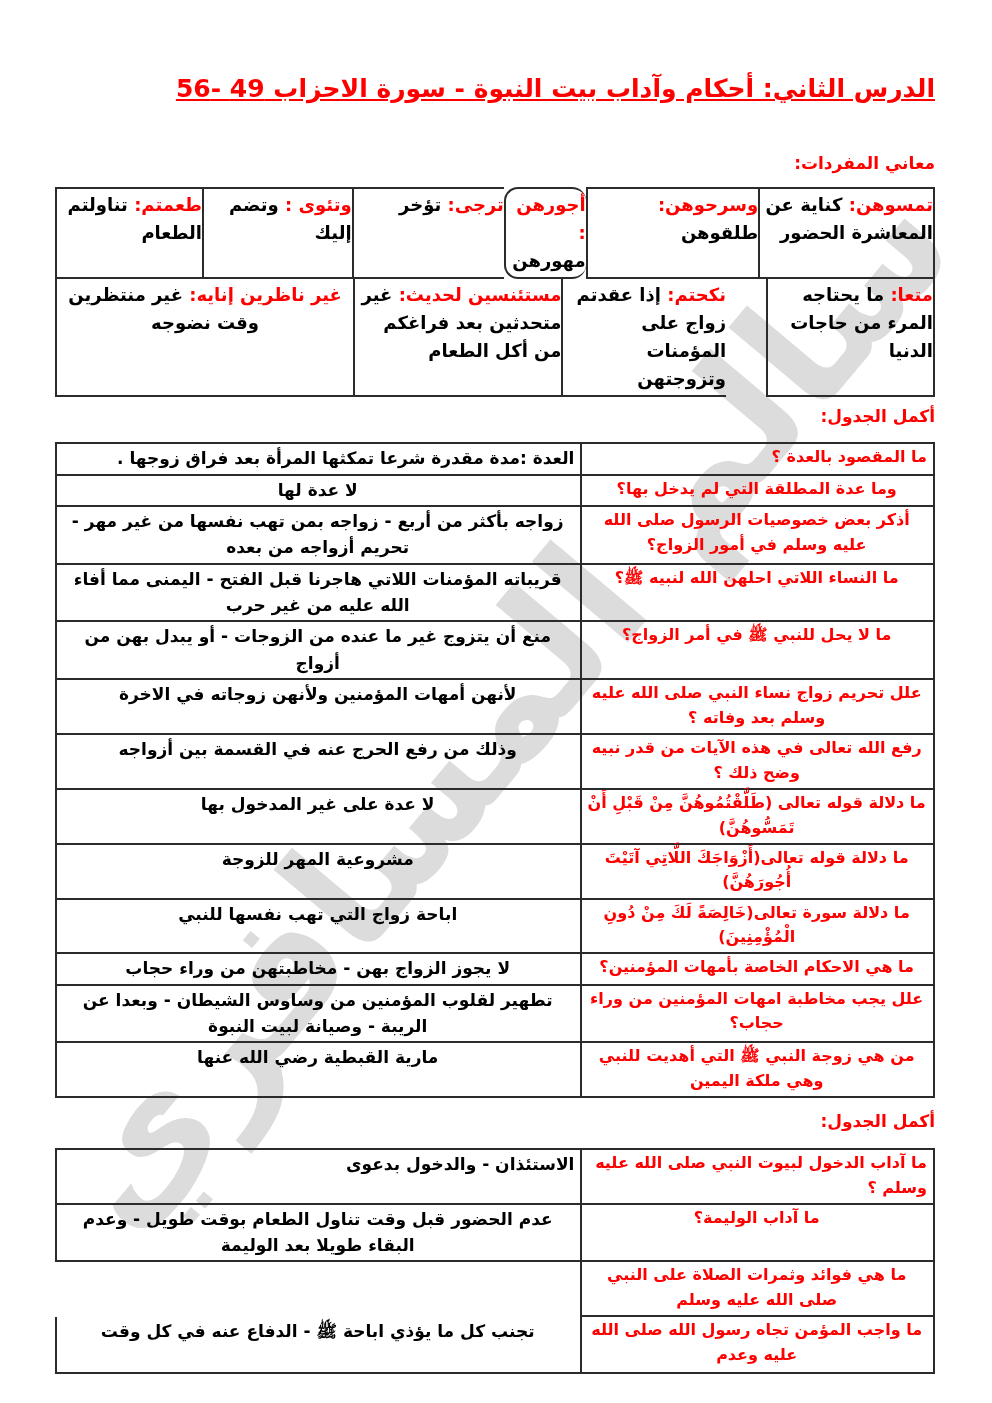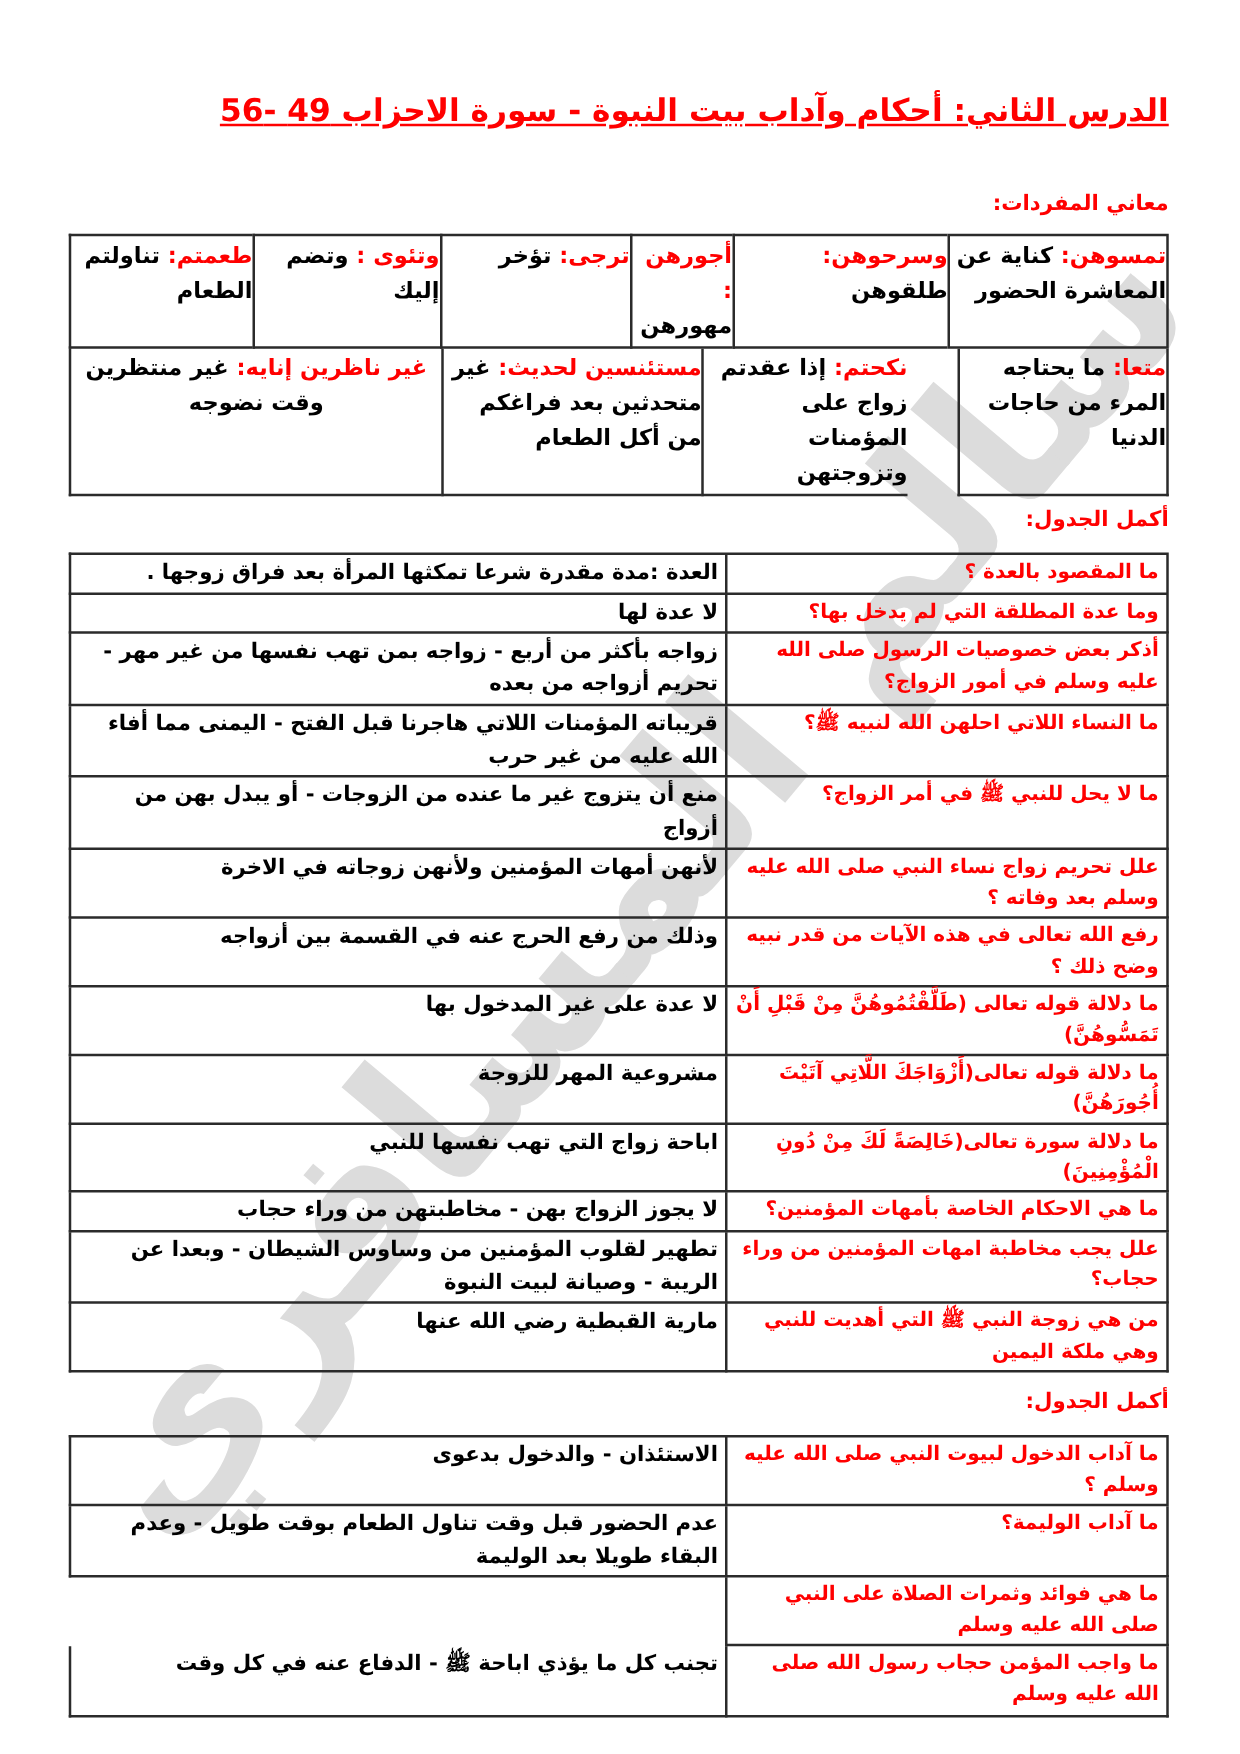--- a/index.html
+++ b/index.html
@@ -53,21 +53,21 @@
   .qa-row{display:flex;}
   .qa-cell{
     box-sizing:border-box;
     border:2px solid #2b2b2b;
     padding:1px 6px 2px 4px;
     line-height:1.55;
     background:transparent;
   }
   .qa-q{width:40.3%;color:#ff0000;font-size:16px;}
   .qa-a{width:59.7%;color:#000;font-size:17px;border-right:none;}
-  .qa-row + .qa-row .qa-cell{border-top:none;}
+  .qa-row + .qa-row .qa-cell{border-top:none;text-align:center;}
 </style>
 </head>
 <body>
 
 <div class="watermark">سالم المسافري</div>
 
 <div class="page">
 
   <div class="doc-title">الدرس الثاني: أحكام وآداب بيت النبوة - سورة الاحزاب 49 -56</div>
 
@@ -76,21 +76,21 @@
   <div>
     <div class="vrow" style="min-height:80px;">
       <div class="vcell" style="width:20.1%;">
         <span class="vterm">تمسوهن:</span>
         <span class="vdef">كناية عن المعاشرة الحضور</span>
       </div>
       <div class="vcell" style="width:19.6%;">
         <span class="vterm">وسرحوهن:</span>
         <span class="vdef">طلقوهن</span>
       </div>
-      <div class="vcell" style="width:9.3%;">
+      <div class="vcell" style="width:9.3%;border-radius:14px;">
         <span class="vterm">أجورهن :</span>
         <span class="vdef">مهورهن</span>
       </div>
       <div class="vcell" style="width:17.3%;">
         <span class="vterm">ترجى:</span>
         <span class="vdef">تؤخر</span>
       </div>
       <div class="vcell" style="width:17.0%;">
         <span class="vterm">وتئوى :</span>
         <span class="vdef">وتضم إليك</span>
@@ -185,18 +185,18 @@
       <div class="qa-cell qa-a">الاستئذان  - والدخول بدعوى</div>
     </div>
     <div class="qa-row" style="min-height:55px;">
       <div class="qa-cell qa-q">ما آداب الوليمة؟</div>
       <div class="qa-cell qa-a">عدم الحضور قبل وقت تناول الطعام بوقت طويل - وعدم البقاء طويلا بعد الوليمة</div>
     </div>
     <div class="qa-row" style="min-height:55px;">
       <div class="qa-cell qa-q">ما هي فوائد وثمرات الصلاة على النبي صلى الله عليه وسلم</div>
     </div>
     <div class="qa-row" style="min-height:57px;">
-      <div class="qa-cell qa-q">ما واجب المؤمن حجاب رسول الله صلى الله عليه وسلم</div>
+      <div class="qa-cell qa-q">ما واجب المؤمن تجاه رسول الله صلى الله عليه وعدم</div>
       <div class="qa-cell qa-a">تجنب كل ما يؤذي اباحة ﷺ - الدفاع عنه في كل وقت</div>
     </div>
   </div>
 
 </div>
 
 </body></html>

